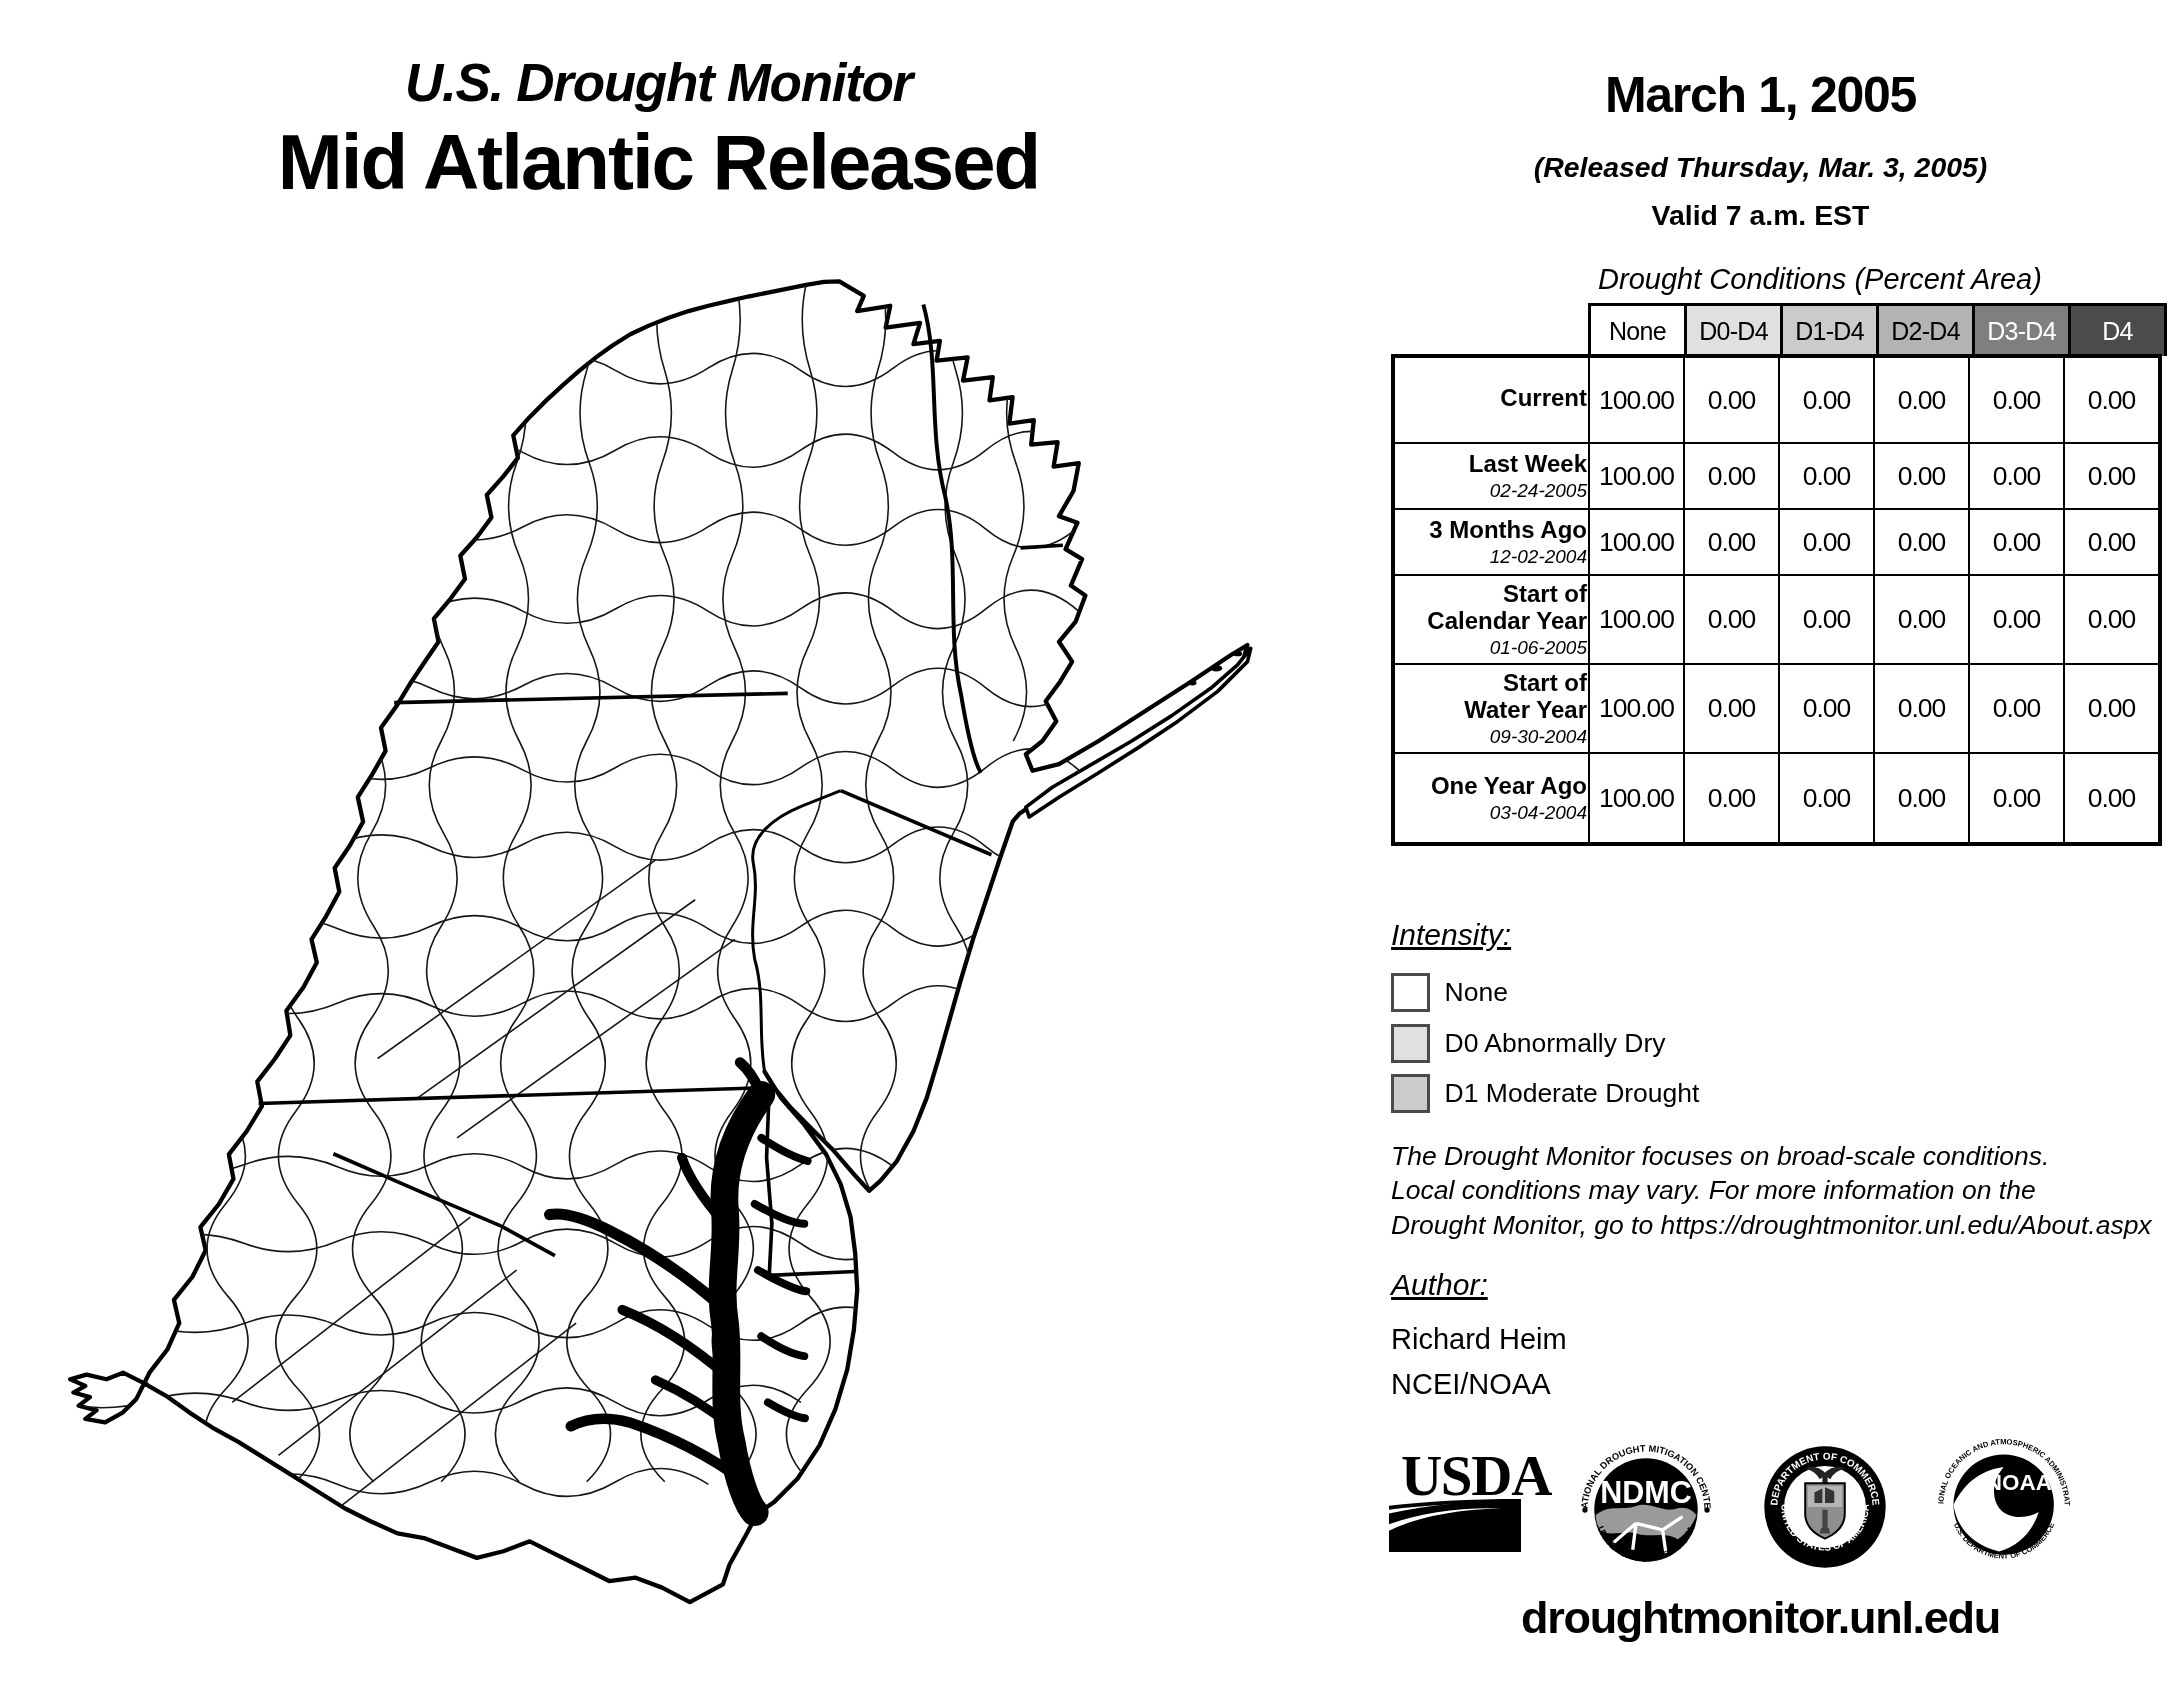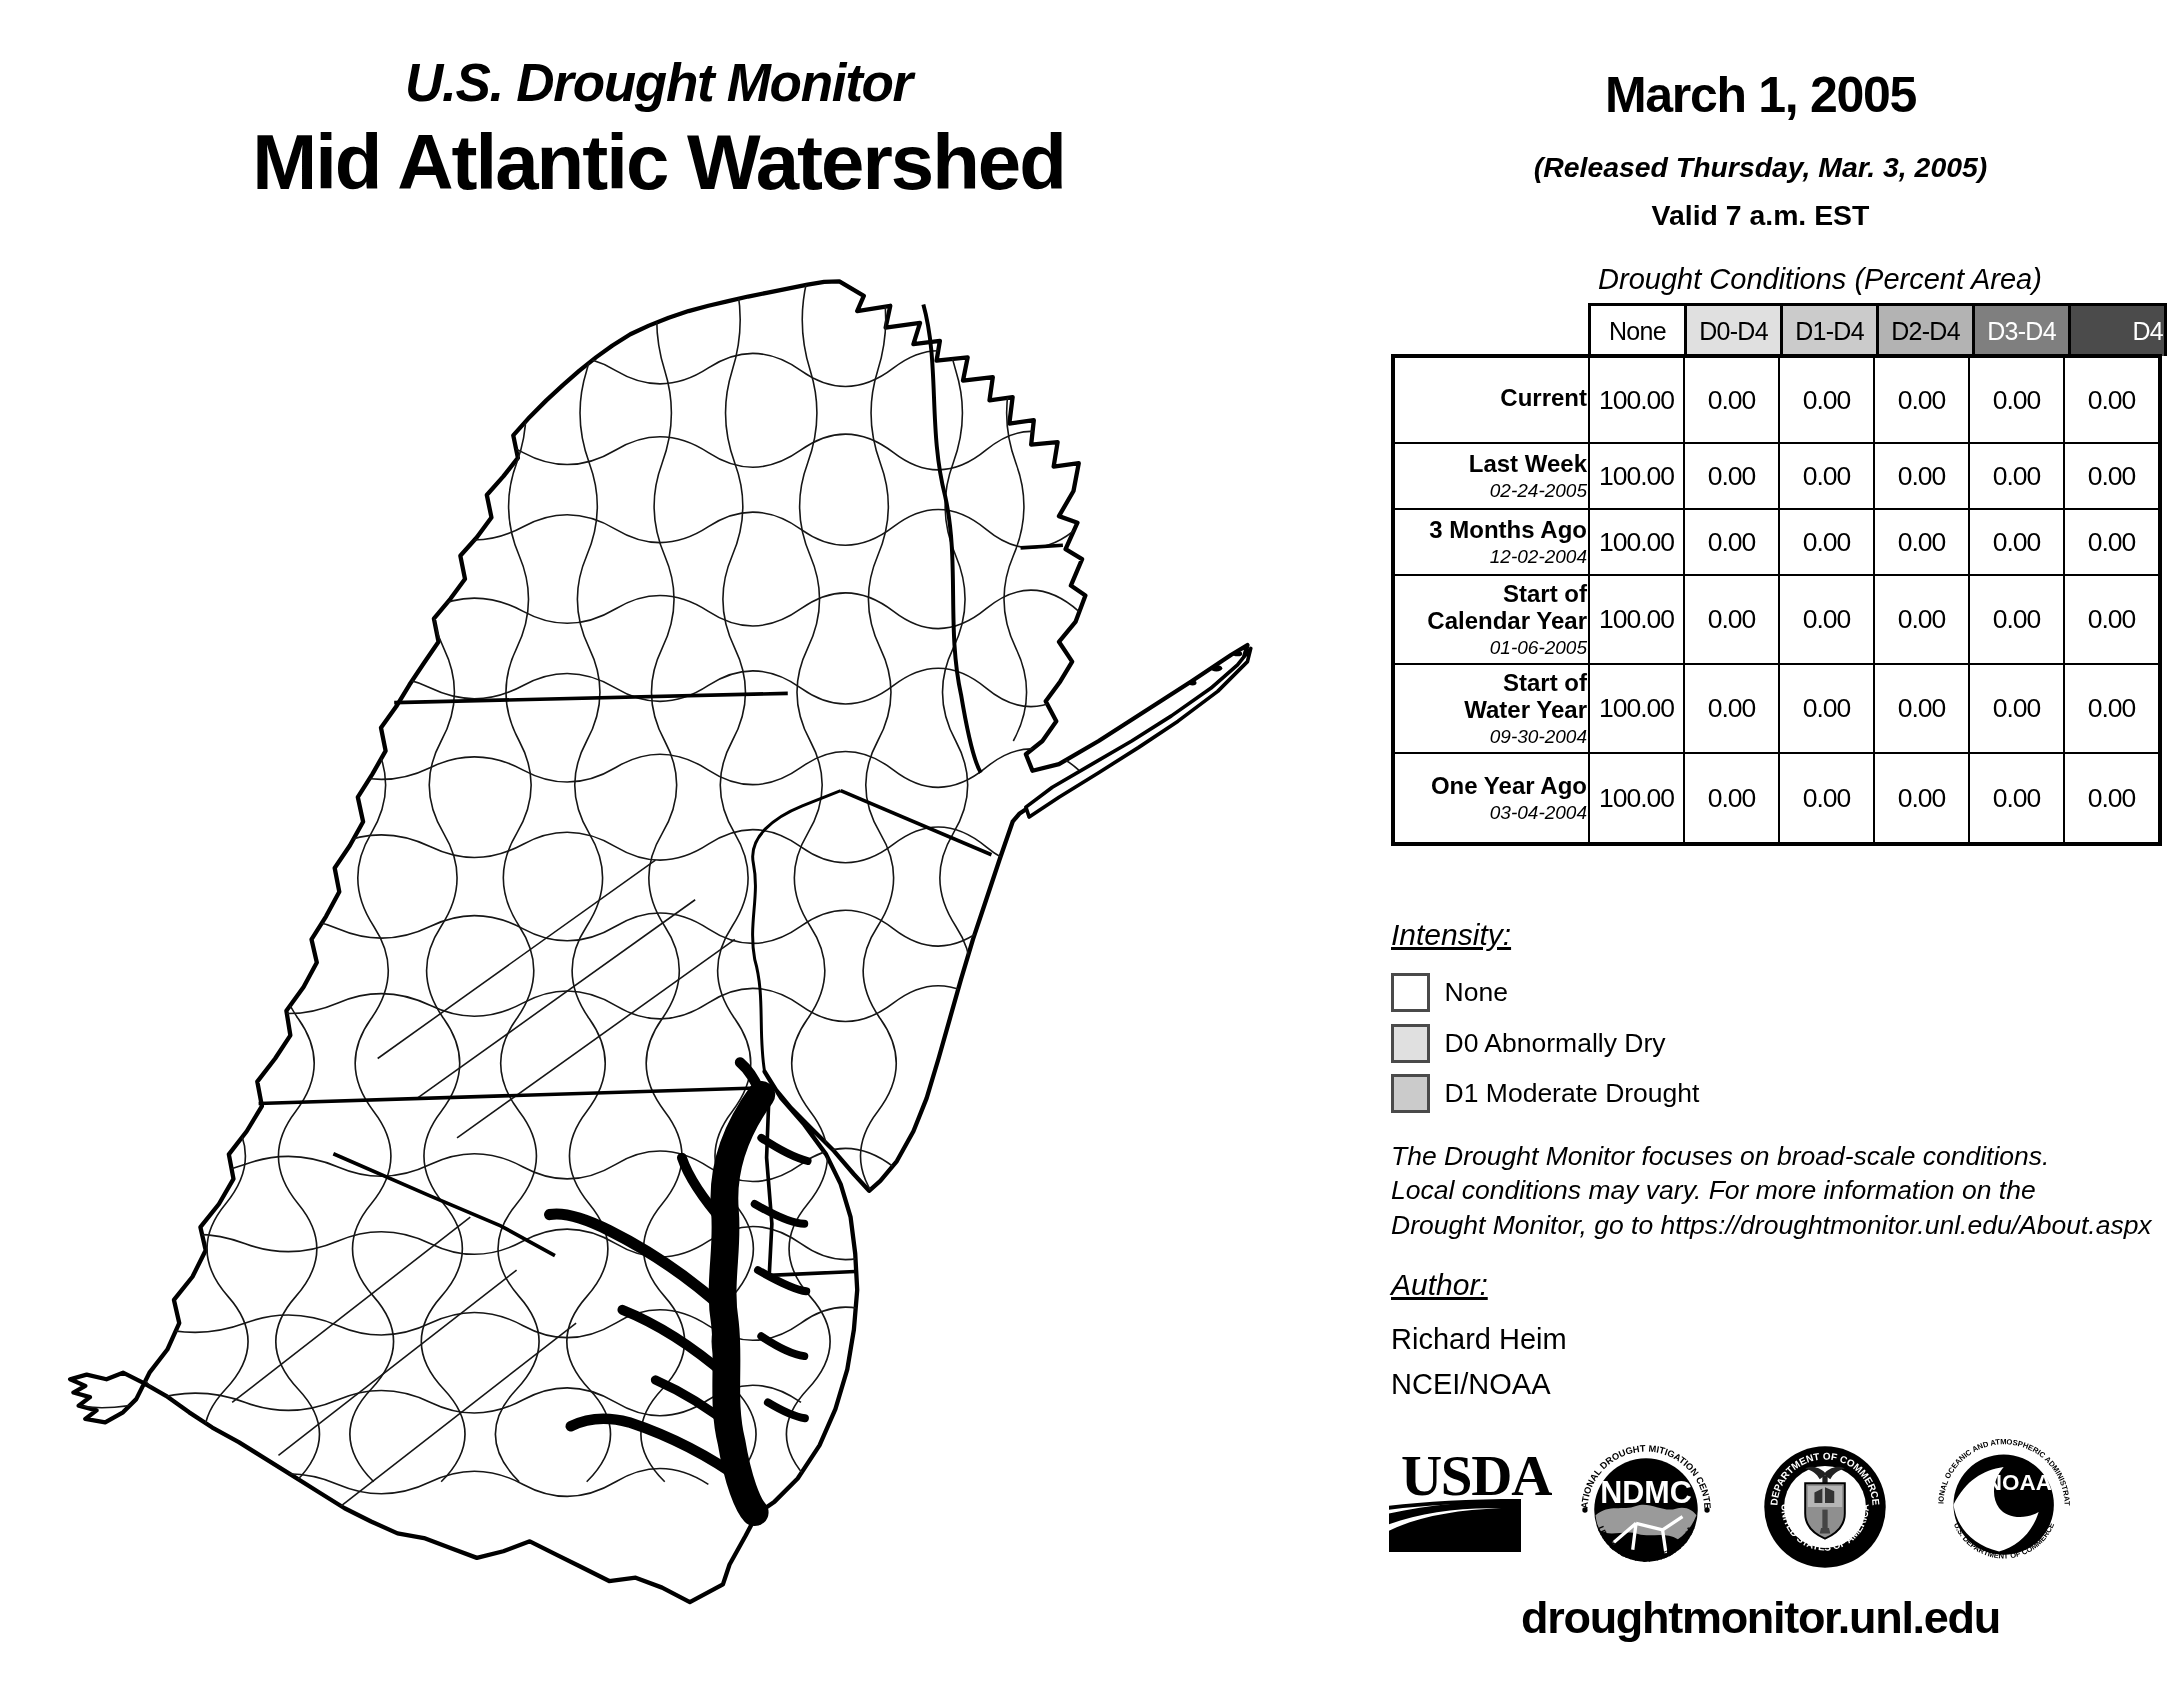--- a/index.html
+++ b/index.html
@@ -158,40 +158,40 @@
   <g>
     <path d="M1460,800 L1500,770 1560,735 1620,700 1680,662 1740,620 1780,585 1800,560 1795,580 1750,625 1690,670 1630,710 1570,748 1510,785 1465,815 Z" fill="#fff" stroke="#000" stroke-width="5.5" stroke-linejoin="round"></path>
     <ellipse cx="1748" cy="590" rx="9" ry="5" fill="#000"></ellipse>
     <ellipse cx="1780" cy="568" rx="7" ry="4" fill="#000"></ellipse>
     <ellipse cx="1712" cy="612" rx="6" ry="4" fill="#000"></ellipse>
   </g>
 </svg>
 
 <div id="title-block" class="abs">
   <div id="title-line1">U.S. Drought Monitor</div>
-  <div id="title-line2">Mid Atlantic Watershed</div>
+  <div id="title-line2">Mid Atlantic Released</div>
 </div>
 
 <div id="date-block" class="abs">
   <div id="date-main">March 1, 2005</div>
   <div id="date-released">(Released Thursday, Mar. 3, 2005)</div>
   <div id="date-valid">Valid 7 a.m. EST</div>
 </div>
 
 <div id="table-title" class="abs">Drought Conditions (Percent Area)</div>
 
 <table id="header-table" class="abs">
   <tbody>
       <tr>
     <td style="background-color: rgb(255, 255, 255); color: rgb(0, 0, 0);">None</td>
     <td style="background-color: rgb(224, 224, 224); color: rgb(0, 0, 0);">D0-D4</td>
     <td style="background-color: rgb(203, 203, 203); color: rgb(0, 0, 0);">D1-D4</td>
     <td style="background-color: rgb(179, 179, 179); color: rgb(0, 0, 0);">D2-D4</td>
     <td style="background-color: rgb(127, 127, 127); color: rgb(255, 255, 255);">D3-D4</td>
-    <td style="background-color: rgb(75, 75, 75); color: rgb(255, 255, 255); text-align: right;">D4</td>
+    <td style="background-color: rgb(75, 75, 75); color: rgb(255, 255, 255);">D4</td>
   </tr>
 </tbody>
   </table>
 
 <table id="body-table" class="abs">
   <tbody>
       <tr class="h132">
     <th><div>Current</div><div class="row-date"></div></th>
     <td>100.00</td>
     <td>0.00</td>

